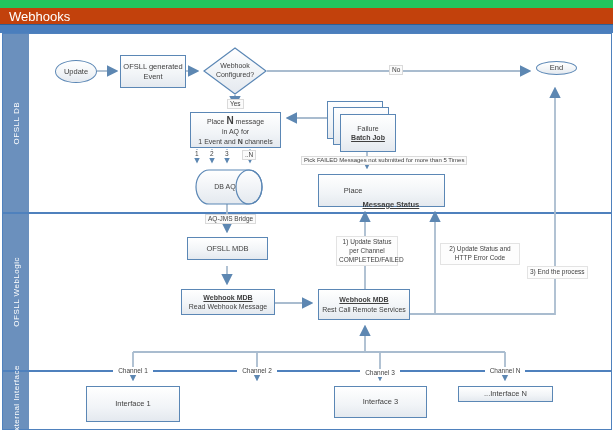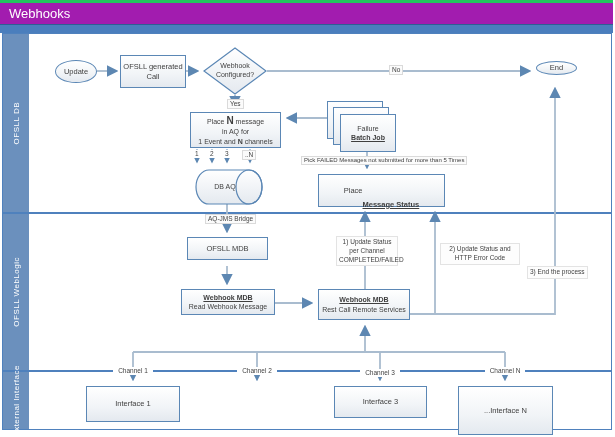--- a/index.html
+++ b/index.html
@@ -1,21 +1,21 @@
 <!DOCTYPE html>
 <html><head>
 <meta charset="utf-8">
 <style>
   * { margin:0; padding:0; box-sizing:border-box; }
   body { font-family:"Liberation Sans", sans-serif; background:#fff; }
   #app { position:relative; width:615px; height:437px; background:#fff; overflow:hidden; }
 
   
   .titlebar { position:absolute; left:0; top:0; width:613px; height:24px;
-    background:#a21caf; border-top:3px solid #22c55e; display:flex; align-items:center; }
+    background:#c2410c; border-top:8px solid #22c55e; display:flex; align-items:flex-end; }
   .titlebar span { color:#fff; font-size:13px; padding-left:9px; }
   .subbar { position:absolute; left:0; top:24px; width:613px; height:9px;
     background:#4a7ebd; border-top:1px solid #2e5f94; }
 
   
   .frame { position:absolute; left:2px; top:33px; width:610px; height:397px;
     border:1px solid #4f81bd; background:#fff; }
   .lane { position:relative; width:100%; border-bottom:2px solid #4f81bd; }
   .lane:last-child { border-bottom:none; }
   .lane-strip { position:absolute; left:0; top:0; bottom:0; width:28px;
@@ -112,21 +112,21 @@
     </g>
     <g stroke="#5b87b5" stroke-width="1.2">
       <polygon points="235,48 266,71 235,94 204,71" fill="url(#sg)"></polygon>
       <path d="M209 170 H249 A13 17 0 0 1 249 204 H209 A13 17 0 0 1 209 170 Z" fill="url(#sg)"></path>
       <ellipse cx="249" cy="187" rx="13" ry="17" fill="none"></ellipse>
     </g>
   </svg>
 
   <div class="shape ellipse" style="left:55px;top:60px;width:42px;height:23px">Update</div>
 
-  <div class="shape" style="left:120px;top:55px;width:66px;height:33px">OFSLL generated Call</div>
+  <div class="shape" style="left:120px;top:55px;width:66px;height:33px">OFSLL generated Event</div>
 
   <div class="dtext" style="left:203px;top:56px;width:64px;height:30px">Webhook Configured?</div>
 
   <div class="shape" style="left:190px;top:112px;width:91px;height:36px;font-size:7px">
     <div><span>Place </span><span class="bigN">N</span><span> message</span></div>
     <div>in AQ for</div>
     <div><span>1 Event and </span><span style="font-weight:bold">N</span><span> channels</span></div>
   </div>
 
   <div class="dtext" style="left:203px;top:180px;width:44px;height:14px">DB AQ</div>
@@ -152,21 +152,21 @@
 
   <div class="shape" style="left:318px;top:289px;width:92px;height:31px;font-size:7px">
     <div class="bt">Webhook MDB</div>
     <div>Rest Call Remote Services</div>
   </div>
 
   <div class="shape ellipse" style="left:536px;top:61px;width:41px;height:14px">End</div>
 
   <div class="shape" style="left:86px;top:386px;width:94px;height:36px">Interface 1</div>
   <div class="shape" style="left:334px;top:386px;width:93px;height:32px">Interface 3</div>
-  <div class="shape" style="left:458px;top:386px;width:95px;height:49px">...Interface N</div>
+  <div class="shape" style="left:458px;top:386px;width:95px;height:16px">...Interface N</div>
 
   <div class="lbl" style="left:227px;top:99px">Yes</div>
   <div class="lbl" style="left:389px;top:65px">No</div>
 
   <div class="lbl plain" style="left:193px;top:150px">1</div>
   <div class="lbl plain" style="left:208px;top:150px">2</div>
   <div class="lbl plain" style="left:223px;top:150px">3</div>
   <div class="lbl" style="left:242px;top:150px">..N</div>
 
   <div class="lbl" style="left:301px;top:156px;font-size:6px">Pick FAILED Messages not submitted for more than 5 Times</div>

